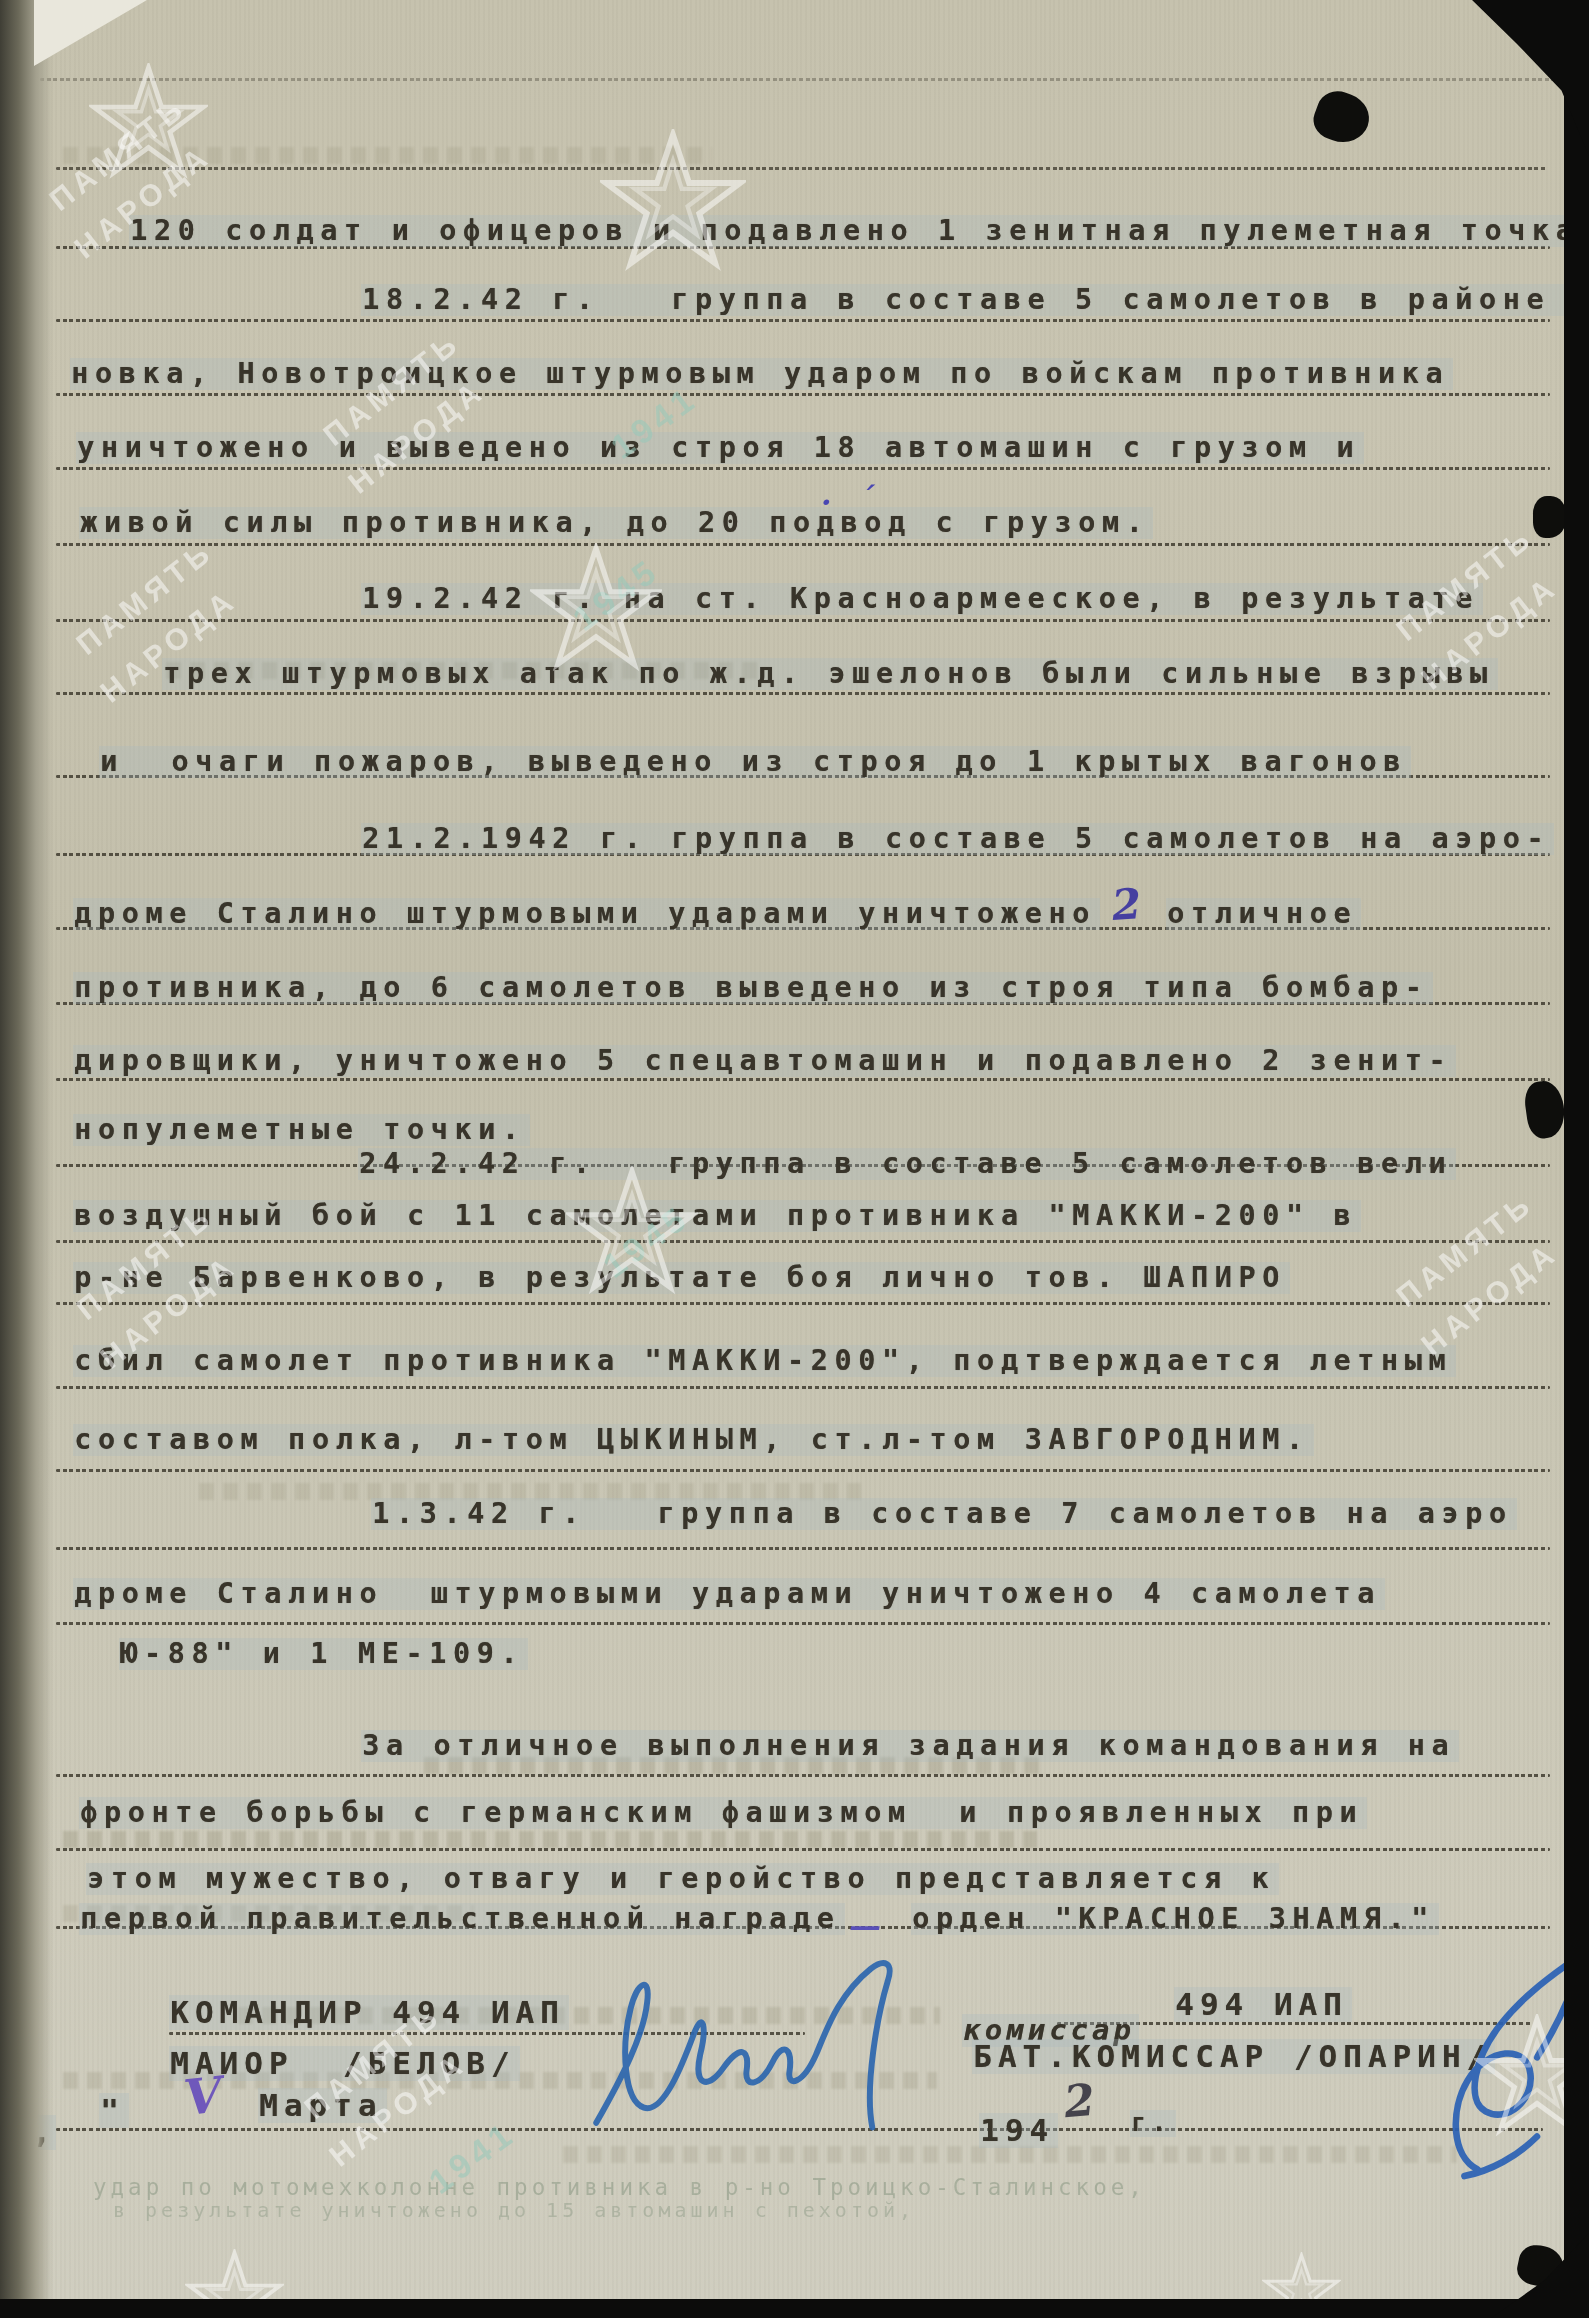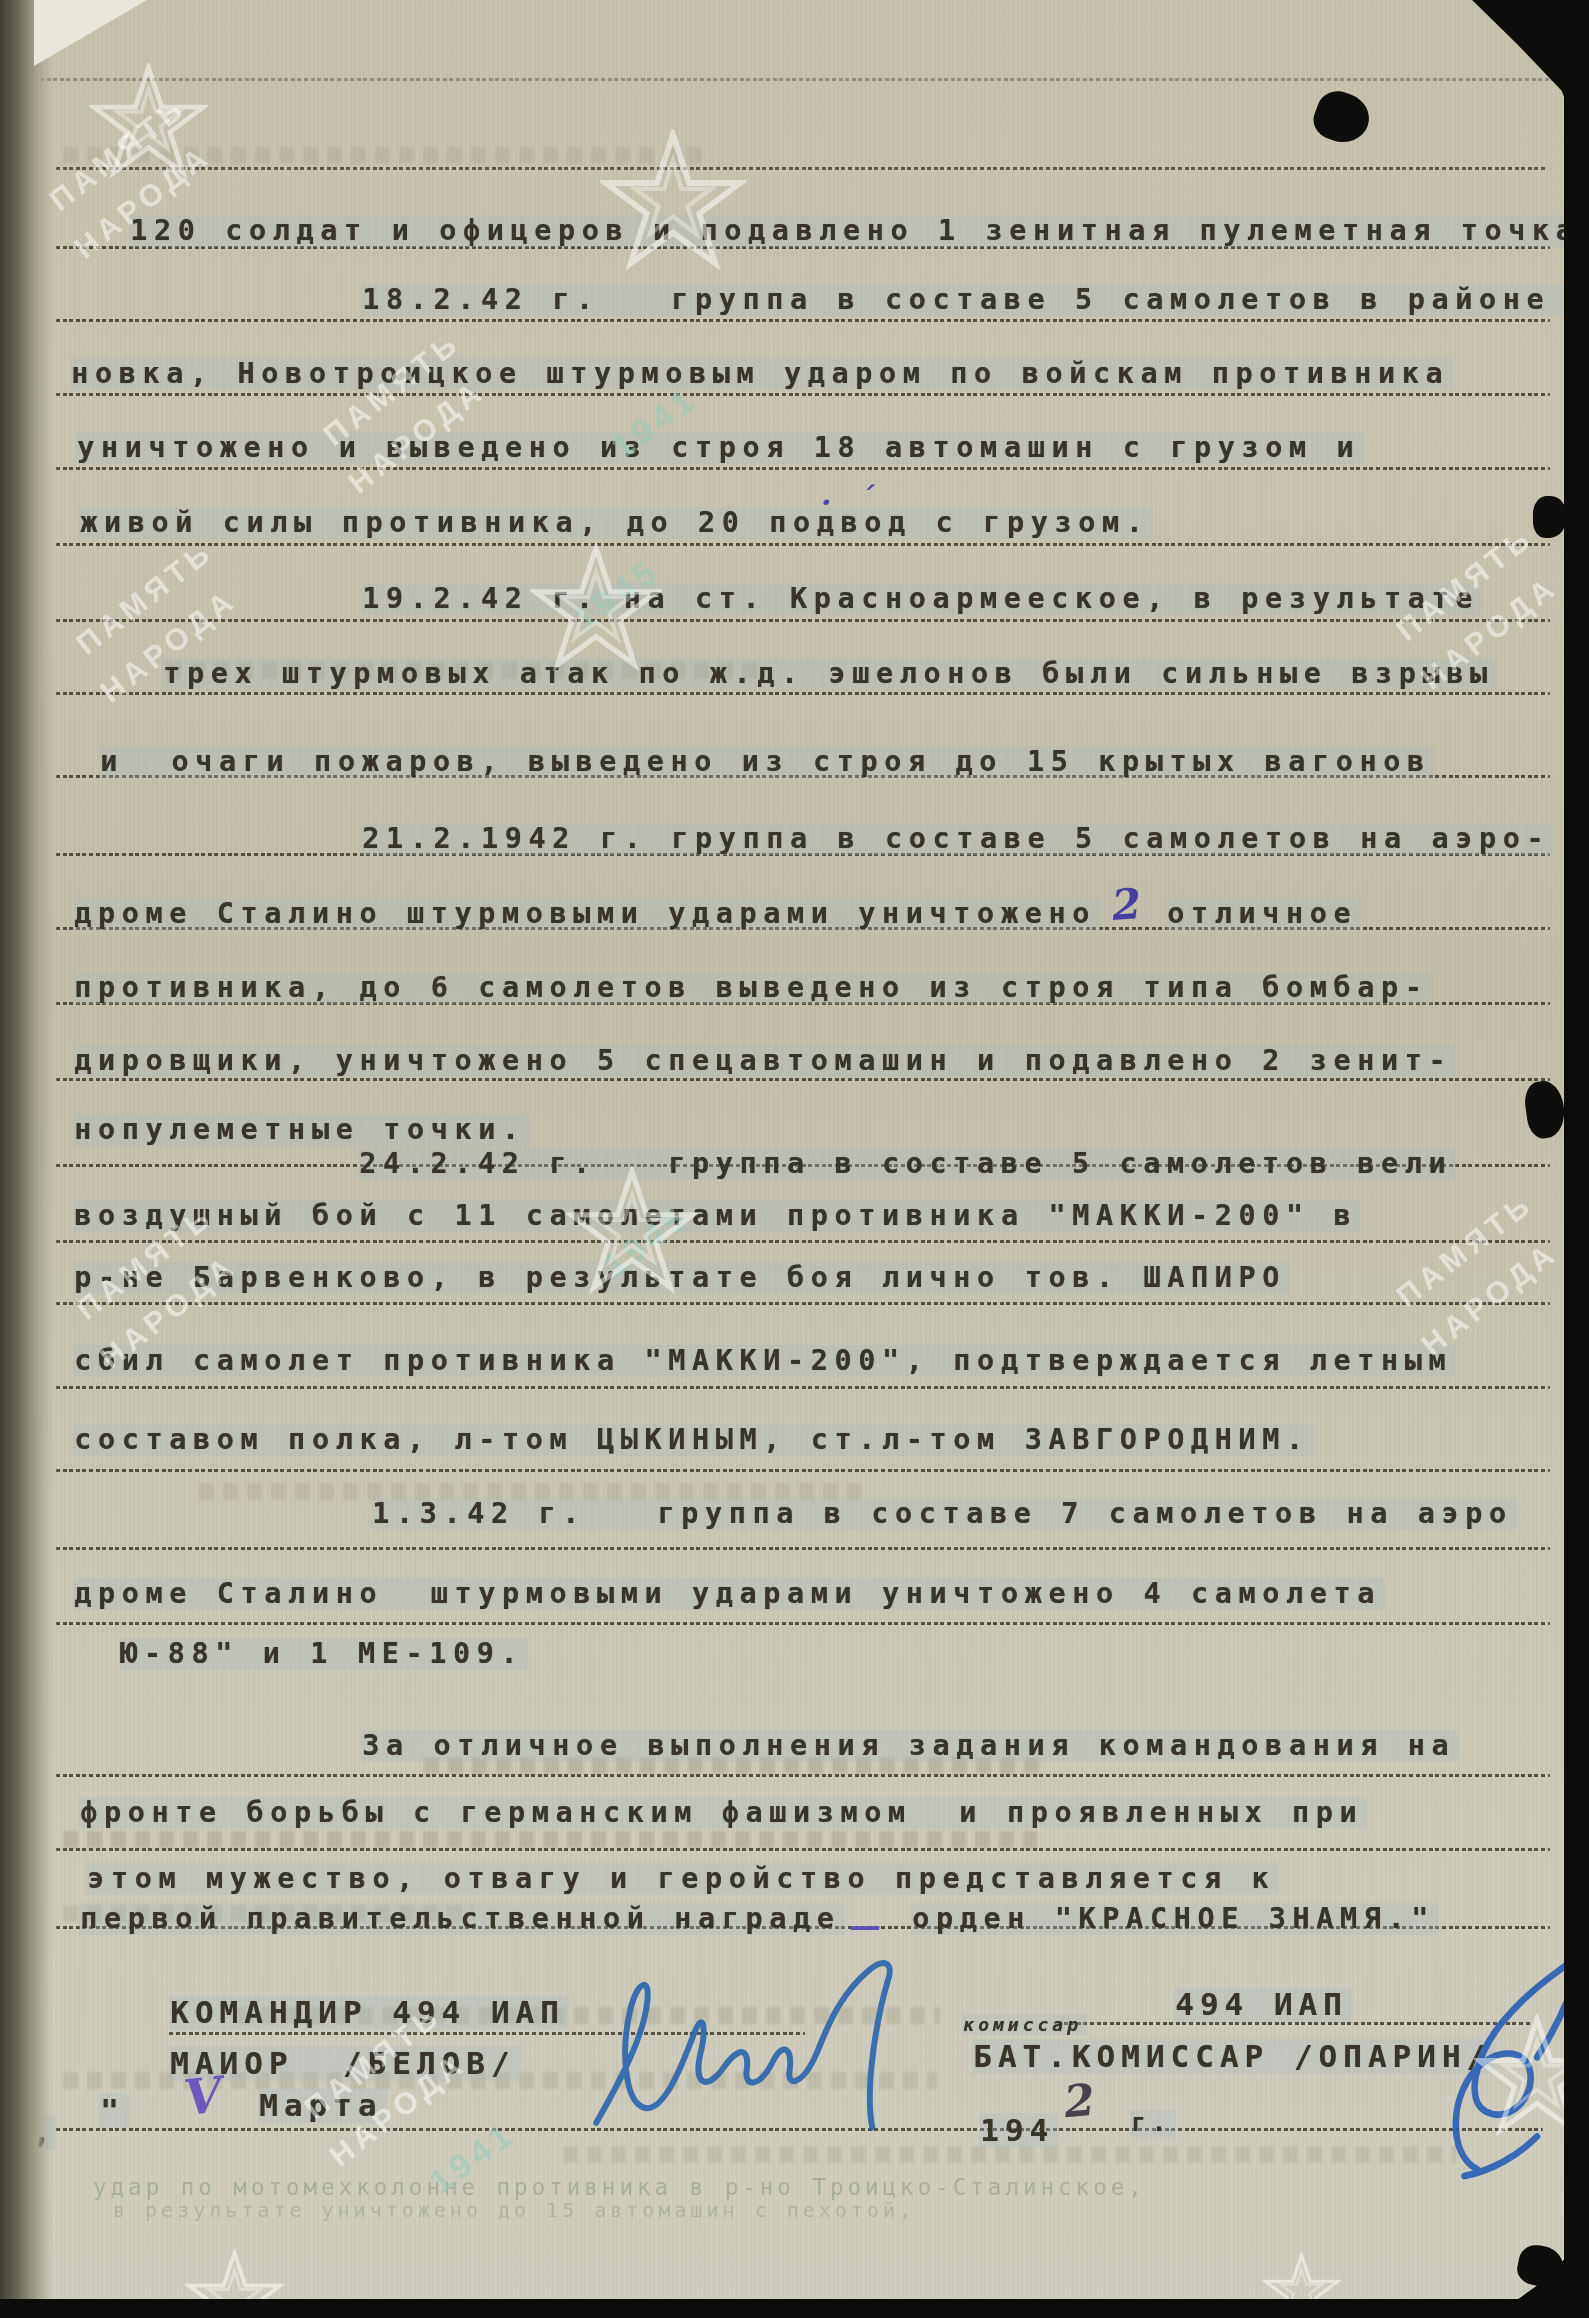--- a/index.html
+++ b/index.html
@@ -25,21 +25,21 @@
   
   .rule{position:absolute;height:3.3px;
       background-image:repeating-linear-gradient(90deg,#3b372b 0 4px,rgba(0,0,0,0) 4px 6.6px);
       opacity:.82;border-radius:1.3px;}
   
   .line{position:absolute;font-weight:700;font-size:28.5px;letter-spacing:6.6px;
       line-height:1.08;color:#38342a;white-space:pre;
       background:rgba(168,185,191,.30);padding:0.7px 4px 0.7px 1.3px;
       text-shadow:0 0 0.7px rgba(56,52,42,.65);}
   .sig{font-size:31px;letter-spacing:6px;}
-  .lower{font-size:18px;letter-spacing:4px;font-weight:700;font-style:italic;}
+  .lower{font-size:29px;letter-spacing:4px;font-weight:700;font-style:italic;}
   .small{font-size:24px;}
   
   .smear{position:absolute;height:17px;filter:blur(1.3px);
       background:repeating-linear-gradient(90deg,rgba(104,98,68,.30) 0 14.6px,rgba(0,0,0,0) 14.6px 24px);}
   .ghost{position:absolute;font-weight:400;color:rgba(96,120,96,.62);
       letter-spacing:4px;white-space:pre;filter:blur(0.4px);}
   
   .wmtext{position:absolute;font-family:"Liberation Sans",sans-serif;font-weight:700;
       font-size:30.5px;letter-spacing:5.3px;color:rgba(255,255,255,.5);white-space:pre;}
   .teal{color:rgba(150,200,185,.55);font-size:34px;}
@@ -102,21 +102,21 @@
 
   <div>
 
   <div class="line" style="left: 129px; top: 215px;">120 солдат и офицеров и подавлено 1 зенитная пулеметная точка.</div>
       <div class="line" style="left: 361px; top: 284px;">18.2.42 г.   группа в составе 5 самолетов в районе Анто</div>
       <div class="line" style="left: 70px; top: 358px;">новка, Новотроицкое штурмовым ударом по войскам противника</div>
       <div class="line" style="left: 76px; top: 432px; text-align: right;">уничтожено и выведено из строя 18 автомашин с грузом и</div>
       <div class="line" style="left: 79px; top: 507px;">живой силы противника, до 20 подвод с грузом.</div>
       <div class="line" style="left: 361px; top: 583px;">19.2.42 г. на ст. Красноармееское, в результате</div>
       <div class="line" style="left: 162px; top: 658px;">трех штурмовых атак по ж.д. эшелонов были сильные взрывы</div>
-      <div class="line" style="left: 99px; top: 746px;">и  очаги пожаров, выведено из строя до 15 крытых вагонов</div>
+      <div class="line" style="left: 99px; top: 746px;">и  очаги пожаров, выведено из строя до 1 крытых вагонов</div>
       <div class="line" style="left: 361px; top: 823px;">21.2.1942 г. группа в составе 5 самолетов на аэро-</div>
       <div class="line" style="left: 73px; top: 898px;">дроме Сталино штурмовыми ударами уничтожено</div>
       <div class="line" style="left: 1166px; top: 898px;">отличное</div>
       <div class="line" style="left: 73px; top: 972px;">противника, до 6 самолетов выведено из строя типа бомбар-</div>
       <div class="line" style="left: 73px; top: 1045px;">дировщики, уничтожено 5 спецавтомашин и подавлено 2 зенит-</div>
       <div class="line" style="left: 73px; top: 1114px;">нопулеметные точки.</div>
       <div class="line" style="left: 358px; top: 1148px;">24.2.42 г.   группа в составе 5 самолетов вели</div>
       <div class="line" style="left: 73px; top: 1200px;">воздушный бой с 11 самолетами противника "МАККИ-200" в</div>
       <div class="line" style="left: 73px; top: 1262px;">р-не Барвенково, в результате боя лично тов. ШАПИРО</div>
       <div class="line" style="left: 73px; top: 1345px;">сбил самолет противника "МАККИ-200", подтверждается летным</div>

